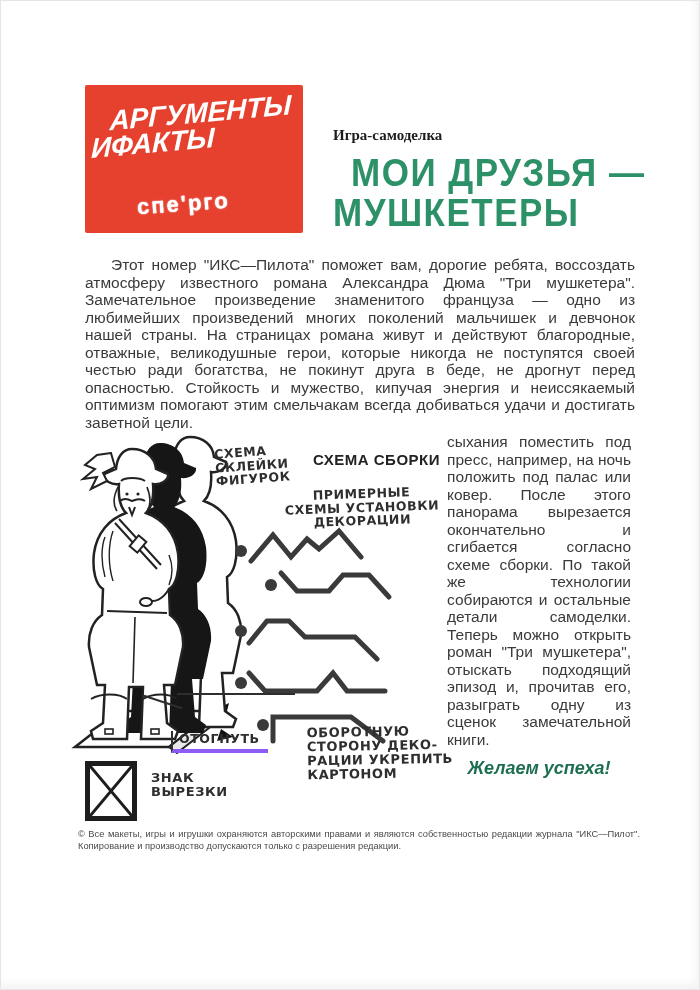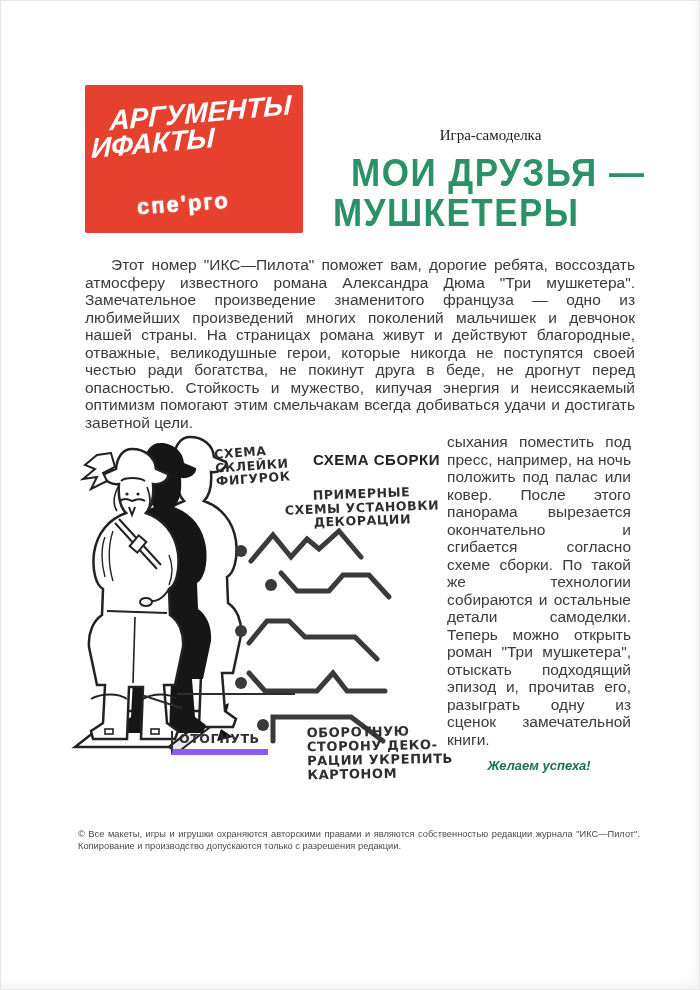--- a/index.html
+++ b/index.html
@@ -15,46 +15,46 @@
     position:relative;overflow:hidden;
   }
   .logo-text{position:absolute;top:16px;left:8px;color:#fff;font-weight:bold;
     font-style:italic;transform:rotate(-5deg) skewX(-6deg);line-height:0.92;}
   .logo-text .l1{font-size:28px;letter-spacing:0;margin-left:16px;}
   .logo-text .l2{font-size:28px;margin-left:-2px;}
   .logo-bubble{position:absolute;left:52px;bottom:16px;color:#fff;font-weight:bold;
     font-size:22px;letter-spacing:2px;transform:rotate(-4deg);
     text-shadow:0 0 1px #fff,0 0 2px rgba(255,255,255,.6);}
   .mast-right{flex:1;padding-left:30px;}
-  .kicker{font-family:"Liberation Serif","DejaVu Serif",serif;font-weight:normal;
-    font-size:15px;text-align:center;margin-top:42px;color:#1c1c1c;}
+  .kicker{font-family:"Liberation Serif","DejaVu Serif",serif;font-weight:bold;
+    font-size:15px;text-align:left;margin-top:42px;color:#1c1c1c;}
   .title{margin-top:8px;color:#2d9168;font-weight:bold;line-height:1.02;
     transform:scaleY(1.12);transform-origin:top left;letter-spacing:1.5px;}
   .title .t1{font-size:35px;margin-left:18px;white-space:nowrap;}
   .title .t2{font-size:35px;margin-left:0;white-space:nowrap;}
   
   .content{margin:0 65px 0 85px;}
   .para{font-size:15.5px;line-height:17.5px;text-align:justify;color:#3a3a3a;
     text-indent:26px;margin:0;}
   .intro{margin-top:23px;}
   .para2-lead{margin-top:0;}
   .row{display:flex;margin-top:2px;}
   .figure-area{position:relative;width:362px;height:388px;flex:none;}
   .column{width:184px;flex:none;}
   .column .para{text-indent:0;}
   .wish{margin-top:10px;text-align:center;font-weight:bold;font-style:italic;
-    font-size:13px;color:#1e6f50;}
+    font-size:18px;color:#1e6f50;}
   
   .hand{position:absolute;font-family:"DejaVu Sans",sans-serif;font-weight:bold;
     font-size:12.5px;line-height:1.08;letter-spacing:0.6px;color:#2e2e2e;
     white-space:pre-line;}
   .assembly-title{position:absolute;font-weight:bold;font-size:15px;
     letter-spacing:0.5px;color:#222;}
   .leader-line{position:absolute;background:#2e2e2e;}
-  .fold-label{border-left:2px solid #2e2e2e;border-bottom:6px solid #8b5cf6;
+  .fold-label{border-left:2px solid #2e2e2e;border-bottom:4px solid #8b5cf6;
     padding:1px 8px 3px 6px;}
   .cutmark{position:absolute;display:flex;align-items:flex-start;}
   .cutmark-box{width:42px;height:50px;border:5px solid #1d1d1d;background:#fff;flex:none;}
   .cutmark-label{margin:10px 0 0 14px;font-family:"DejaVu Sans",sans-serif;
     font-weight:bold;font-size:13px;line-height:1.1;letter-spacing:0.6px;
     white-space:pre-line;color:#2e2e2e;}
   
   .footer{margin:8px 60px 0 78px;font-size:9.3px;line-height:11.5px;color:#4a4a4a;
     text-align:justify;}
   svg{display:block;}
@@ -168,20 +168,29 @@
         <div class="leader-line" style="left:58px;top:268px;width:40px;height:2px;transform:rotate(18deg);"></div>
         <div class="leader-line" style="left:92px;top:260px;width:118px;height:2px;"></div>
 
         <div class="hand fold-label" style="left:86px;top:298px;">ОТОГНУТЬ</div>
 
         <div class="hand" style="left:222px;top:292px;width:152px;transform:rotate(-1deg);font-size:13px;">ОБОРОТНУЮ
 СТОРОНУ ДЕКО-
 РАЦИИ УКРЕПИТЬ
 КАРТОНОМ</div>
 
+        <div class="cutmark" style="left:0px;top:328px;">
+          <div class="cutmark-box">
+            <svg width="42" height="50" viewBox="0 0 42 50">
+              <path d="M0,0 L42,50 M42,0 L0,50" stroke="#1d1d1d" stroke-width="3"></path>
+            </svg>
+          </div>
+          <div class="cutmark-label">ЗНАК
+ВЫРЕЗКИ</div>
+        </div>
       </div>
 
       <div class="column">
         <p class="para">сыхания поместить под пресс, например, на ночь положить под палас или ковер. После этого панорама вырезается окончательно и сгибается согласно схеме сборки. По такой же технологии собираются и остальные детали самоделки. Теперь можно открыть роман "Три мушкетера", отыскать подходящий эпизод и, прочитав его, разыграть одну из сценок замечательной книги.</p>
         <div class="wish">Желаем успеха!</div>
       </div>
     </div>
   </div>
 
   <div class="footer">© Все макеты, игры и игрушки охраняются авторскими правами и являются собственностью редакции журнала "ИКС—Пилот". Копирование и производство допускаются только с разрешения редакции.</div>

